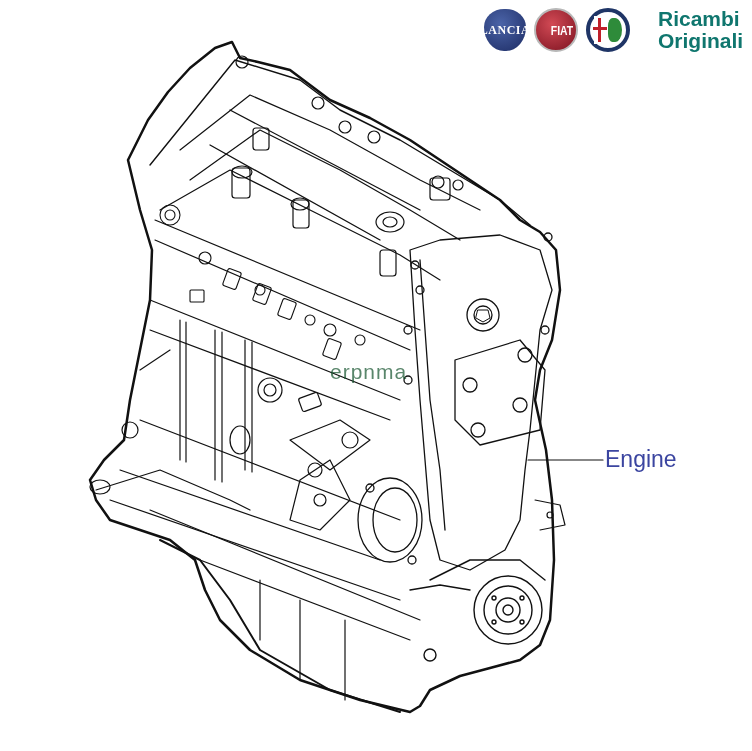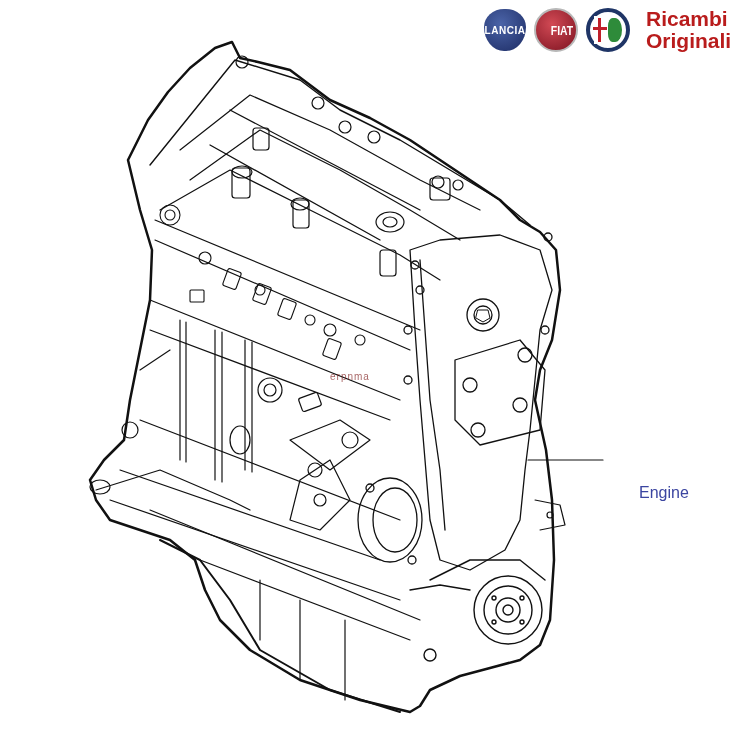--- a/index.html
+++ b/index.html
@@ -2,30 +2,30 @@
 <html><head>
 <meta charset="utf-8">
 <style>
   html, body { margin:0; padding:0; background:#ffffff; }
   body { width:752px; height:751px; position:relative; overflow:hidden; font-family:"Liberation Sans", sans-serif; }
   .logo-bar { position:absolute; top:0; left:484px; width:268px; height:60px; display:flex; align-items:center; }
   .badge { width:42px; height:42px; border-radius:50%; display:flex; align-items:center; justify-content:center; margin-right:8px; position:relative; }
   .badge-lancia { background:radial-gradient(circle at 40% 35%, #4b64a8, #1c2b63); border-radius:50% 50% 50% 50% / 45% 45% 60% 60%; }
   .badge-fiat { background:radial-gradient(circle at 40% 35%, #d24a55, #7c1220); border:2px solid #b8b8b8; width:40px; height:40px;justify-content:flex-end; }
   .badge-alfa { background:#fff; border:4px solid #1f3566; width:36px; height:36px; }
-  .badge-text { font-family:Liberation Sans, sans-serif; font-size:10px; color:#fff; font-weight:bold; letter-spacing:0.5px; }
+  .badge-text { font-family:Liberation Serif, serif; font-size:12px; color:#fff; font-weight:bold; letter-spacing:0.5px; }
   .fiat-text { font-family:"Liberation Sans", sans-serif; font-size:13px; color:#fff; font-weight:bold; transform:scaleX(0.8); }
   .alfa-left { position:absolute; left:4px; top:4px; width:14px; height:28px; background:#fff; }
   .alfa-cross { position:absolute; left:8px; top:6px; width:3px; height:24px; background:#c0202a; }
   .alfa-cross2 { position:absolute; left:3px; top:15px; width:14px; height:3px; background:#c0202a; }
   .alfa-right { position:absolute; right:4px; top:6px; width:14px; height:24px; background:#2e8b3a; border-radius:40% 60% 60% 40%; }
-  .brand-text { font-family:"Liberation Sans", sans-serif; font-weight:bold; font-size:21px; line-height:22px; color:#b91c1c; margin-left:8px; }
+  .brand-text { font-family:"Liberation Sans", sans-serif; font-weight:bold; font-size:21px; line-height:22px; color:#0f766e; margin-left:20px; }
   .drawing { position:absolute; left:0; top:0; width:752px; height:751px; }
-  .label-engine { position:absolute; left:639px; top:446px; font-size:16px; color:#3b45a0; font-family:"Liberation Sans", sans-serif;margin-top:38px; }
-  .watermark { position:absolute; left:330px; top:371px; font-size:10px; color:#7f1d1d; opacity:0.7; letter-spacing:1px; }
+  .label-engine { position:absolute; left:605px; top:446px; font-size:23px; color:#3b45a0; font-family:"Liberation Sans", sans-serif; }
+  .watermark { position:absolute; left:330px; top:360px; font-size:21px; color:#14532d; opacity:0.7; letter-spacing:1px; }
 </style>
 </head>
 <body>
 
 <svg class="drawing" viewBox="0 0 752 751" xmlns="http://www.w3.org/2000/svg" fill="none" stroke="#111" stroke-linejoin="round" stroke-linecap="round">
 
   <path d="M128,160 L148,120 L168,92 L190,68 L215,48 L232,42 L240,58 L258,62 L290,70 L330,100 L370,118 L410,140 L440,160 L470,180 L500,200 L520,220 L540,232 L556,250 L560,290 L552,340 L540,370 L535,400 L546,450 L552,500 L554,560 L550,620 L540,645 L520,660 L490,668 L460,676 L430,690 L420,706 L410,712 L360,700 L300,680 L250,650 L220,620 L205,590 L195,560 L170,540 L140,530 L110,520 L96,500 L90,480 L104,460 L124,440 L130,400 L140,350 L150,300 L152,250 L140,210 Z" stroke-width="2.5"></path>
 
   <path d="M150,165 L235,60 L300,80 L340,110 L400,140 L450,170 L500,200 L530,225" stroke-width="1.4"></path>
   <path d="M180,150 L250,95 L330,130 L420,180 L480,210" stroke-width="1.2"></path>

